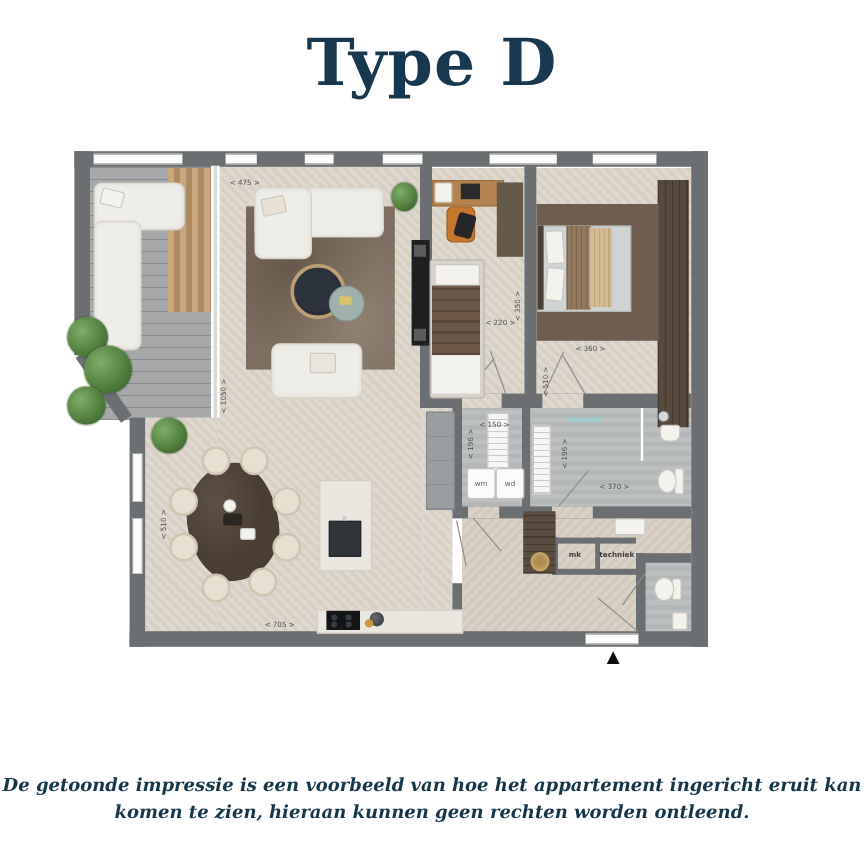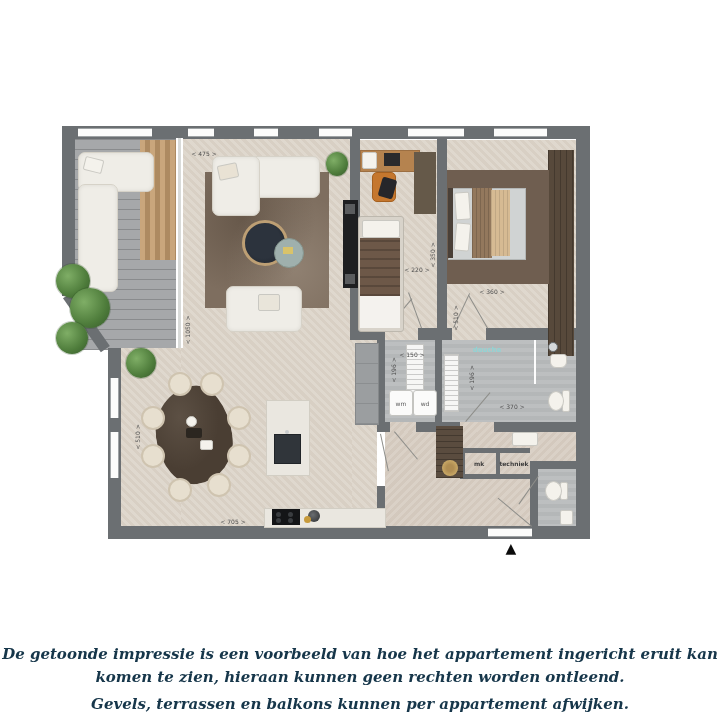--- a/index.html
+++ b/index.html
@@ -40,20 +40,21 @@
   .lbl{position:absolute;font-size:6px;color:#3e3e3e;white-space:nowrap;transform:translate(-50%,-50%);font-weight:bold;}
   .disc{position:absolute;left:0;width:100%;text-align:center;font-family:"DejaVu Serif",serif;
     font-style:italic;font-weight:bold;color:#16364a;font-size:15px;}
   .tri{position:absolute;font-size:14px;color:#0b0b0b;transform:translate(-50%,0);}
 </style>
 </head>
 <body>
 
 <div class="page">
 
+  <h1 class="title">Type D</h1>
 
   <div class="plan">
 
     <div class="deck" style="left:13px;top:12px;width:101px;height:212px;"></div>
     <div class="slats" style="left:78px;top:14px;width:36px;height:120px;"></div>
     <div class="floor-beige" style="left:114px;top:12px;width:176px;height:390px;"></div>
     <div class="floor-beige" style="left:59px;top:222px;width:60px;height:180px;"></div>
     <div class="floor-beige" style="left:290px;top:209px;width:25px;height:193px;"></div>
     <div class="floor-beige" style="left:290px;top:14px;width:85px;height:195px;"></div>
     <div class="floor-beige" style="left:385px;top:14px;width:129px;height:195px;"></div>
@@ -212,15 +213,14 @@
 
     <div class="lbl" style="left:425px;top:224px;color:#8fd4d4;font-size:7px;">douche</div>
     <div class="lbl" style="left:417px;top:337px;">mk</div>
     <div class="lbl" style="left:452px;top:337px;">techniek</div>
 
     <div class="tri" style="left:449px;top:414px;">▲</div>
   </div>
 
   <div class="disc" style="top:645px;">De getoonde impressie is een voorbeeld van hoe het appartement ingericht eruit kan</div>
   <div class="disc" style="top:668px;">komen te zien, hieraan kunnen geen rechten worden ontleend.</div>
-  <div class="disc" style="top:695px;">Gevels, terrassen en balkons kunnen per appartement afwijken.</div>
 
 </div>
 
 </body></html>

